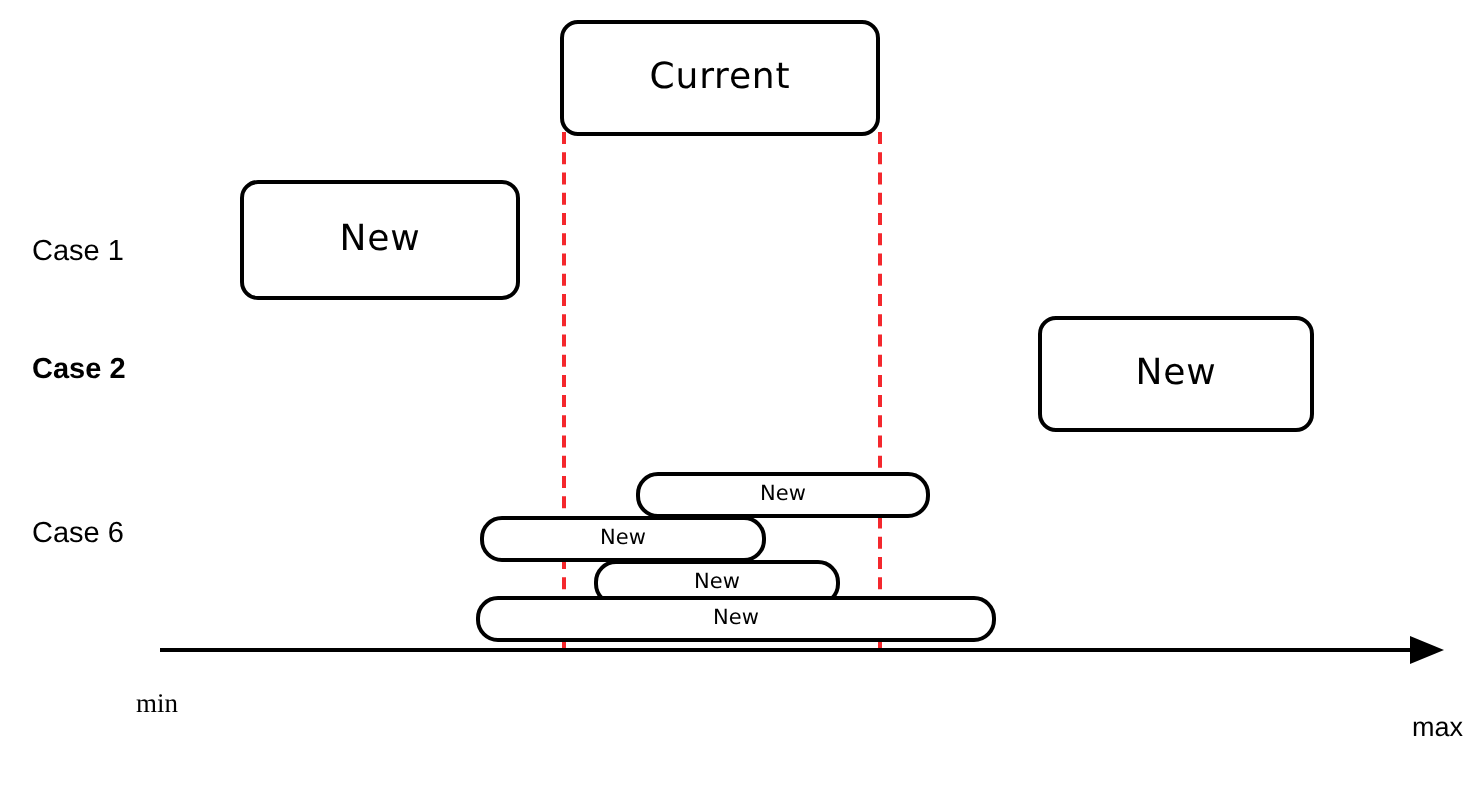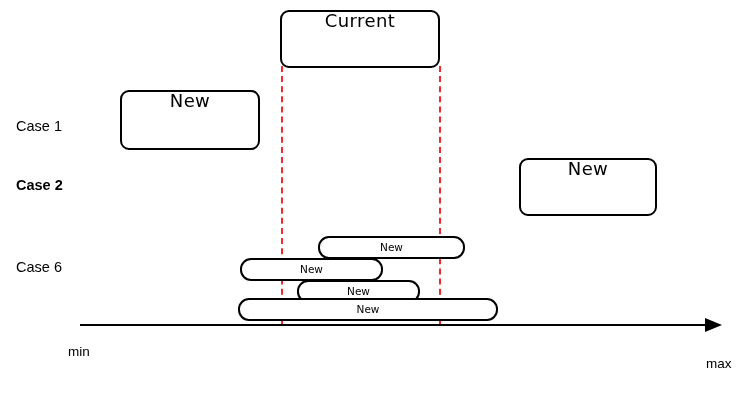--- a/index.html
+++ b/index.html
@@ -28,20 +28,21 @@
   }
 
   
   .box {
     position: absolute;
     box-sizing: border-box;
     border: 2.2px solid #000000;
     border-radius: 9px;
     background: #ffffff;
     display: flex;
+    align-items: center;
     justify-content: center;
   }
   .box-text {
     font-family: "DejaVu Sans", sans-serif;
     font-size: 18px;
     color: #000000;
     letter-spacing: 0.4px;
     line-height: 1;
     white-space: nowrap;
   }
@@ -133,16 +134,16 @@
     <span class="bar-text">New</span>
   </div>
 
   <div class="bar" style="left:238px; top:298px; width:260px; height:23px;">
     <span class="bar-text">New</span>
   </div>
 
   <div class="axis-line" style="left:80px; top:324px; width:627px;"></div>
   <div class="axis-arrow" style="left:705px; top:318px;"></div>
 
-  <div class="axis-label" style="left:68px; top:345px;">min</div>
+  <div class="axis-label" style="left:68px; top:345px;font-family:Liberation Serif, serif;">min</div>
   <div class="axis-label" style="left:706px; top:357px;">max</div>
 
 </div>
 
 </body></html>

